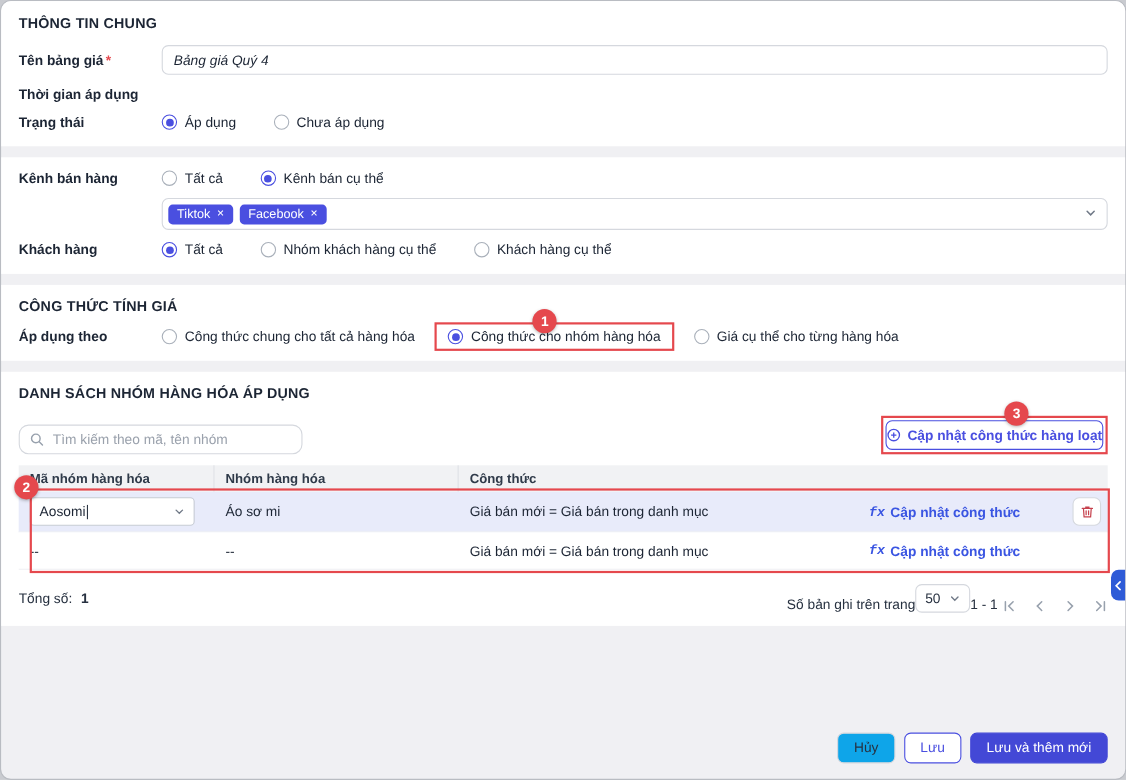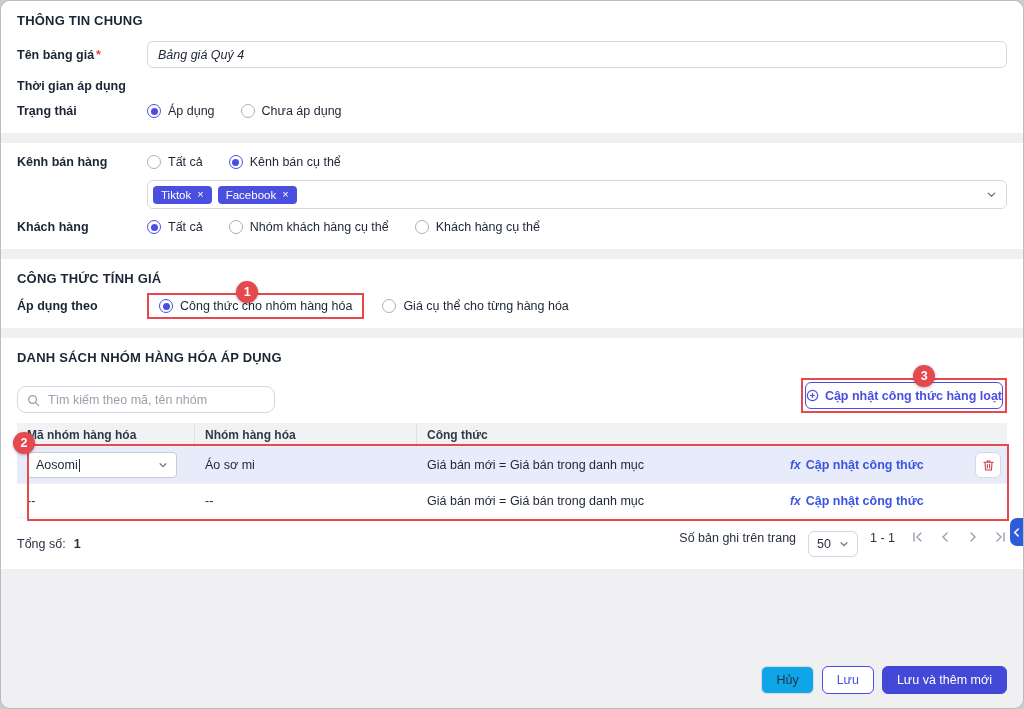--- a/index.html
+++ b/index.html
@@ -48,21 +48,21 @@
   }
   .dates { flex:1; display:flex; align-items:center; }
   .date-input { flex:1; position:relative; }
   .date-input input {
     width:100%; height:27px; border:1px solid #d5d8de; border-radius:6px;
     padding:0 28px 0 10px; background:#fff; outline:none;
   }
   .date-input .cal { position:absolute; right:8px; top:7px; }
   .date-dash { margin:0 9px; color:#444c58; font-size:12.5px; }
 
-  .radio-group { display:flex; align-items:center; gap:26px; flex:1; }
+  .radio-group { display:flex; align-items:center; gap:34px; flex:1; }
   .radio { display:flex; align-items:center; gap:7px; font-size:12.5px; cursor:pointer; white-space:nowrap; }
   .rb { width:14px; height:14px; min-width:14px; border-radius:50%; border:1.5px solid #a9b0ba; background:#fff; position:relative; }
   .rb.selected { border-color:var(--accent); }
   .rb.selected::after { content:""; position:absolute; inset:2.5px; border-radius:50%; background:var(--accent); }
 
   .multiselect {
     flex:1; min-height:29px; border:1px solid #d5d8de; border-radius:6px;
     background:#fff; display:flex; align-items:center; gap:6px;
     padding:3px 26px 3px 5px; position:relative;
   }
@@ -105,36 +105,36 @@
   .trow.selected { background:#e8ebfa; }
   .trow:last-of-type { min-height:34px; }
   .td { font-size:12.5px; padding:4px 10px; }
   .combobox {
     width:150px; height:26px; background:#fff; border:1px solid #c6cbd4; border-radius:4px;
     display:flex; align-items:center; justify-content:space-between; padding:0 8px;
     font-size:12.5px; cursor:pointer;
   }
   .caret { display:inline-block; width:1px; height:13px; background:#2b3442; margin-left:1px; vertical-align:middle; }
   .fx-link { display:inline-flex; align-items:center; gap:5px; color:#3a55e2; font-size:12.5px; font-weight:bold; cursor:pointer; white-space:nowrap; }
-  .fx-glyph { font-style:italic; font-family:Liberation Sans, sans-serif; font-size:12px; }
+  .fx-glyph { font-style:italic; font-family:Liberation Mono, monospace; font-size:12px; }
   .trash-btn {
     width:26px; height:26px; border:1px solid #d5d8de; border-radius:6px;
     background:#fff; display:flex; align-items:center; justify-content:center; cursor:pointer;
   }
   .rows-wrap { position:relative; }
   .rows-overlay {
     position:absolute; top:-3px; left:10px; right:-2px; bottom:-3px;
     border:2px solid var(--red); pointer-events:none; z-index:4;
   }
   .rows-badge { position:absolute; left:-16px; top:-14px; z-index:6; }
 
   .tfoot { display:flex; justify-content:space-between; align-items:center; margin-top:13px; font-size:12.5px; color:#273140; }
   .tfoot-left { display:flex; gap:8px; align-items:center; }
   .total-value { font-weight:bold; }
-  .tfoot-right { display:flex; gap:12px; align-items:flex-start; }
+  .tfoot-right { display:flex; align-items:flex-end; }
   .pp-select {
     height:26px; border:1px solid #d5d8de; border-radius:6px; background:#fff;
     display:flex; align-items:center; gap:8px; padding:0 8px; cursor:pointer; font-size:12.5px;
   }
   .pager { display:flex; gap:16px; align-items:center; margin-left:4px; }
   .pg-btn { display:flex; align-items:center; cursor:pointer; }
 
   .modal-footer { margin-top:auto; display:flex; justify-content:flex-end; gap:8px; padding:13px 16px 14px; }
   .btn { height:28px; padding:0 14px; border-radius:6px; font-size:12.5px; display:flex; align-items:center; cursor:pointer; border:1px solid transparent; }
   .btn-cancel { background:#0ea5e9; border-color:#d5d8de; color:#273140; }
@@ -236,20 +236,24 @@
     </div>
   </div>
 
   <div class="sep"></div>
 
   <div class="section">
     <div class="section-title">CÔNG THỨC TÍNH GIÁ</div>
     <div class="frow last">
       <div class="flabel">Áp dụng theo</div>
       <div class="radio-group" style="gap:18px;">
+        <label class="radio">
+          <span class="rb"></span>
+          <span>Công thức chung cho tất cả hàng hóa</span>
+        </label>
         <span class="ann-box">
           <span class="badge">1</span>
           <label class="radio">
             <span class="rb selected"></span>
             <span>Công thức cho nhóm hàng hóa</span>
           </label>
         </span>
         <label class="radio">
           <span class="rb"></span>
           <span>Giá cụ thể cho từng hàng hóa</span>

